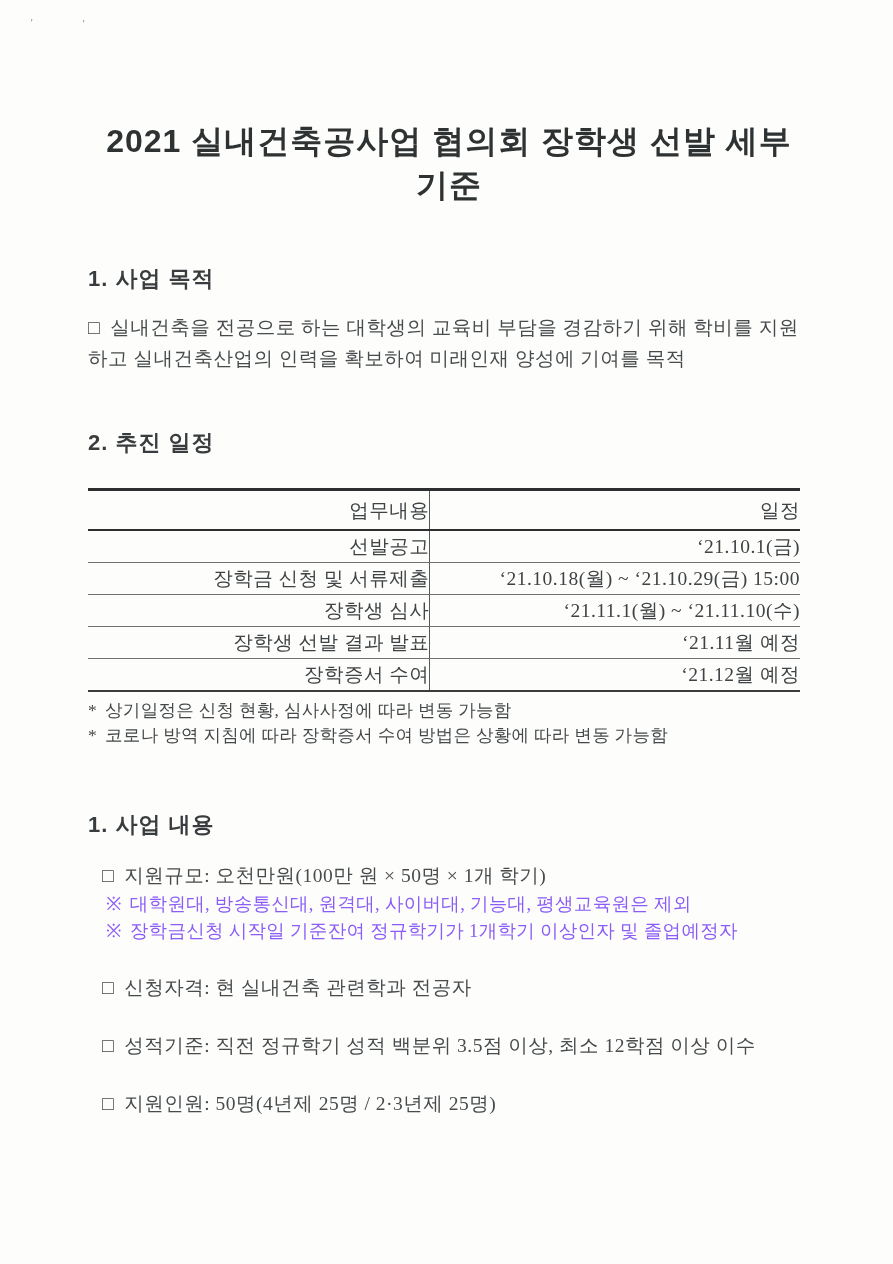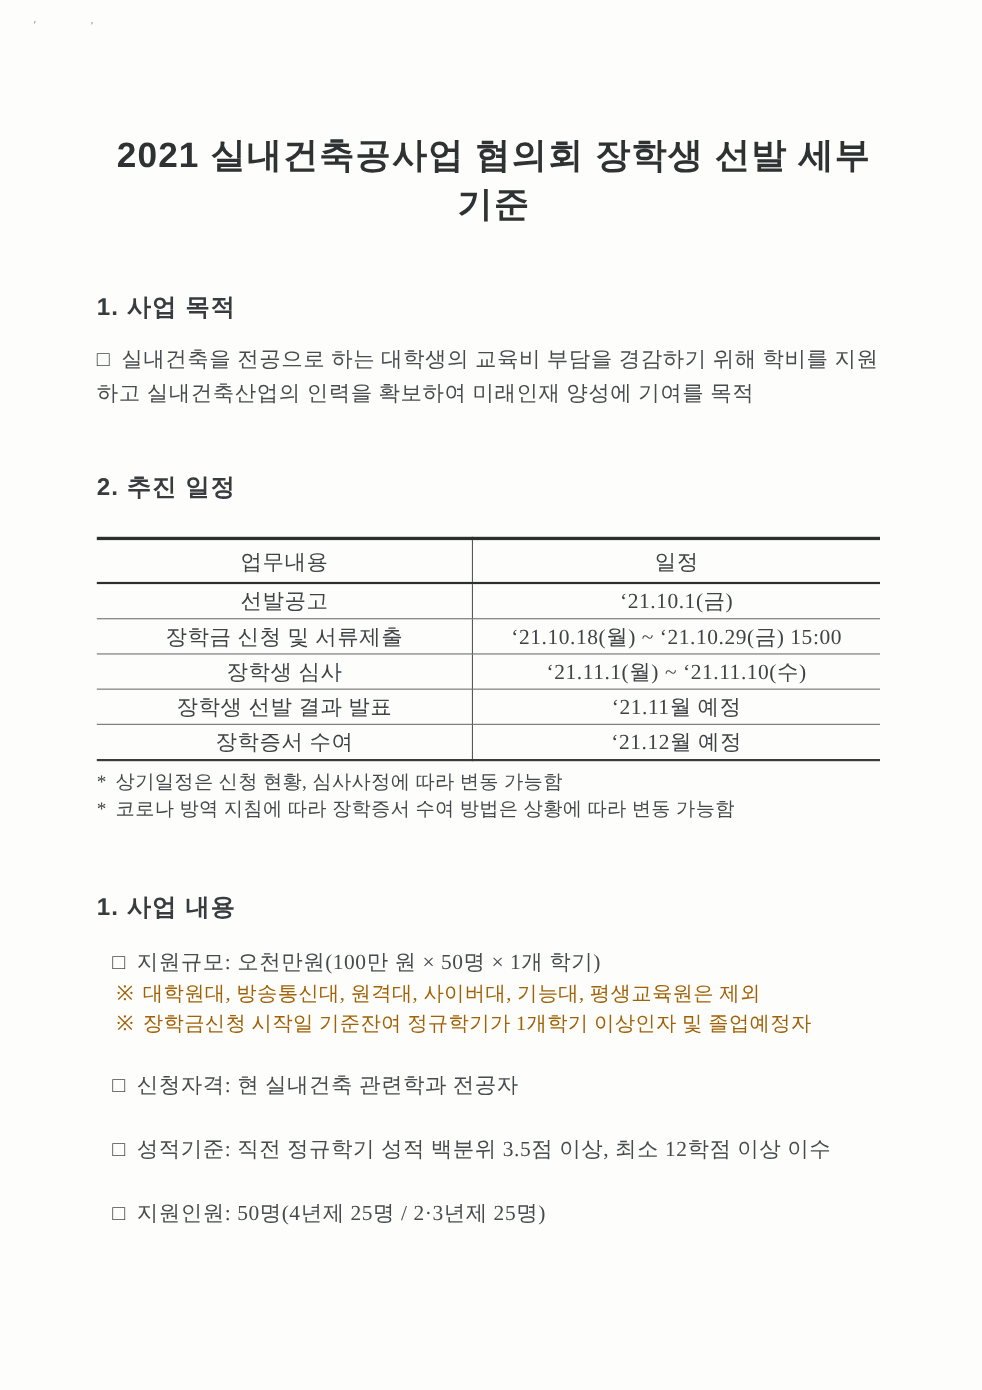--- a/index.html
+++ b/index.html
@@ -68,21 +68,21 @@
   table.schedule {
     margin-top: 30px;
     width: 712px;
     border-collapse: collapse;
     border-top: 3px solid #2c2e2f;
     border-bottom: 2px solid #3a3c3d;
     font-size: 19.5px;
     color: #3f4345;
   }
   table.schedule th, table.schedule td {
-    text-align: center;
+    text-align: right;
     font-weight: 400;
     padding: 0;
     letter-spacing: 0.5px;
   }
   table.schedule th {
     height: 38px;
     border-bottom: 2.5px solid #2c2e2f;
   }
   table.schedule td { height: 31px; border-bottom: 1px solid #6f7271; }
   table.schedule tr:last-child td { border-bottom: none; }
@@ -107,21 +107,21 @@
     color: #474b4d;
     padding-left: 14px;
   }
   .item.first { margin-top: 22px; }
   .item.gap { margin-top: 30px; }
   .subitem {
     margin: 2px 0 0 18px;
     font-size: 18.5px;
     line-height: 25px;
     letter-spacing: 0.3px;
-    color: #a16207;
+    color: #8b5cf6;
   }
   .subitem .marker { margin-right: 8px; }
 </style>
 </head>
 <body>
 
 <div class="page">
 
   <span class="scan-mark m1">’</span>
   <span class="scan-mark m2">’</span>

